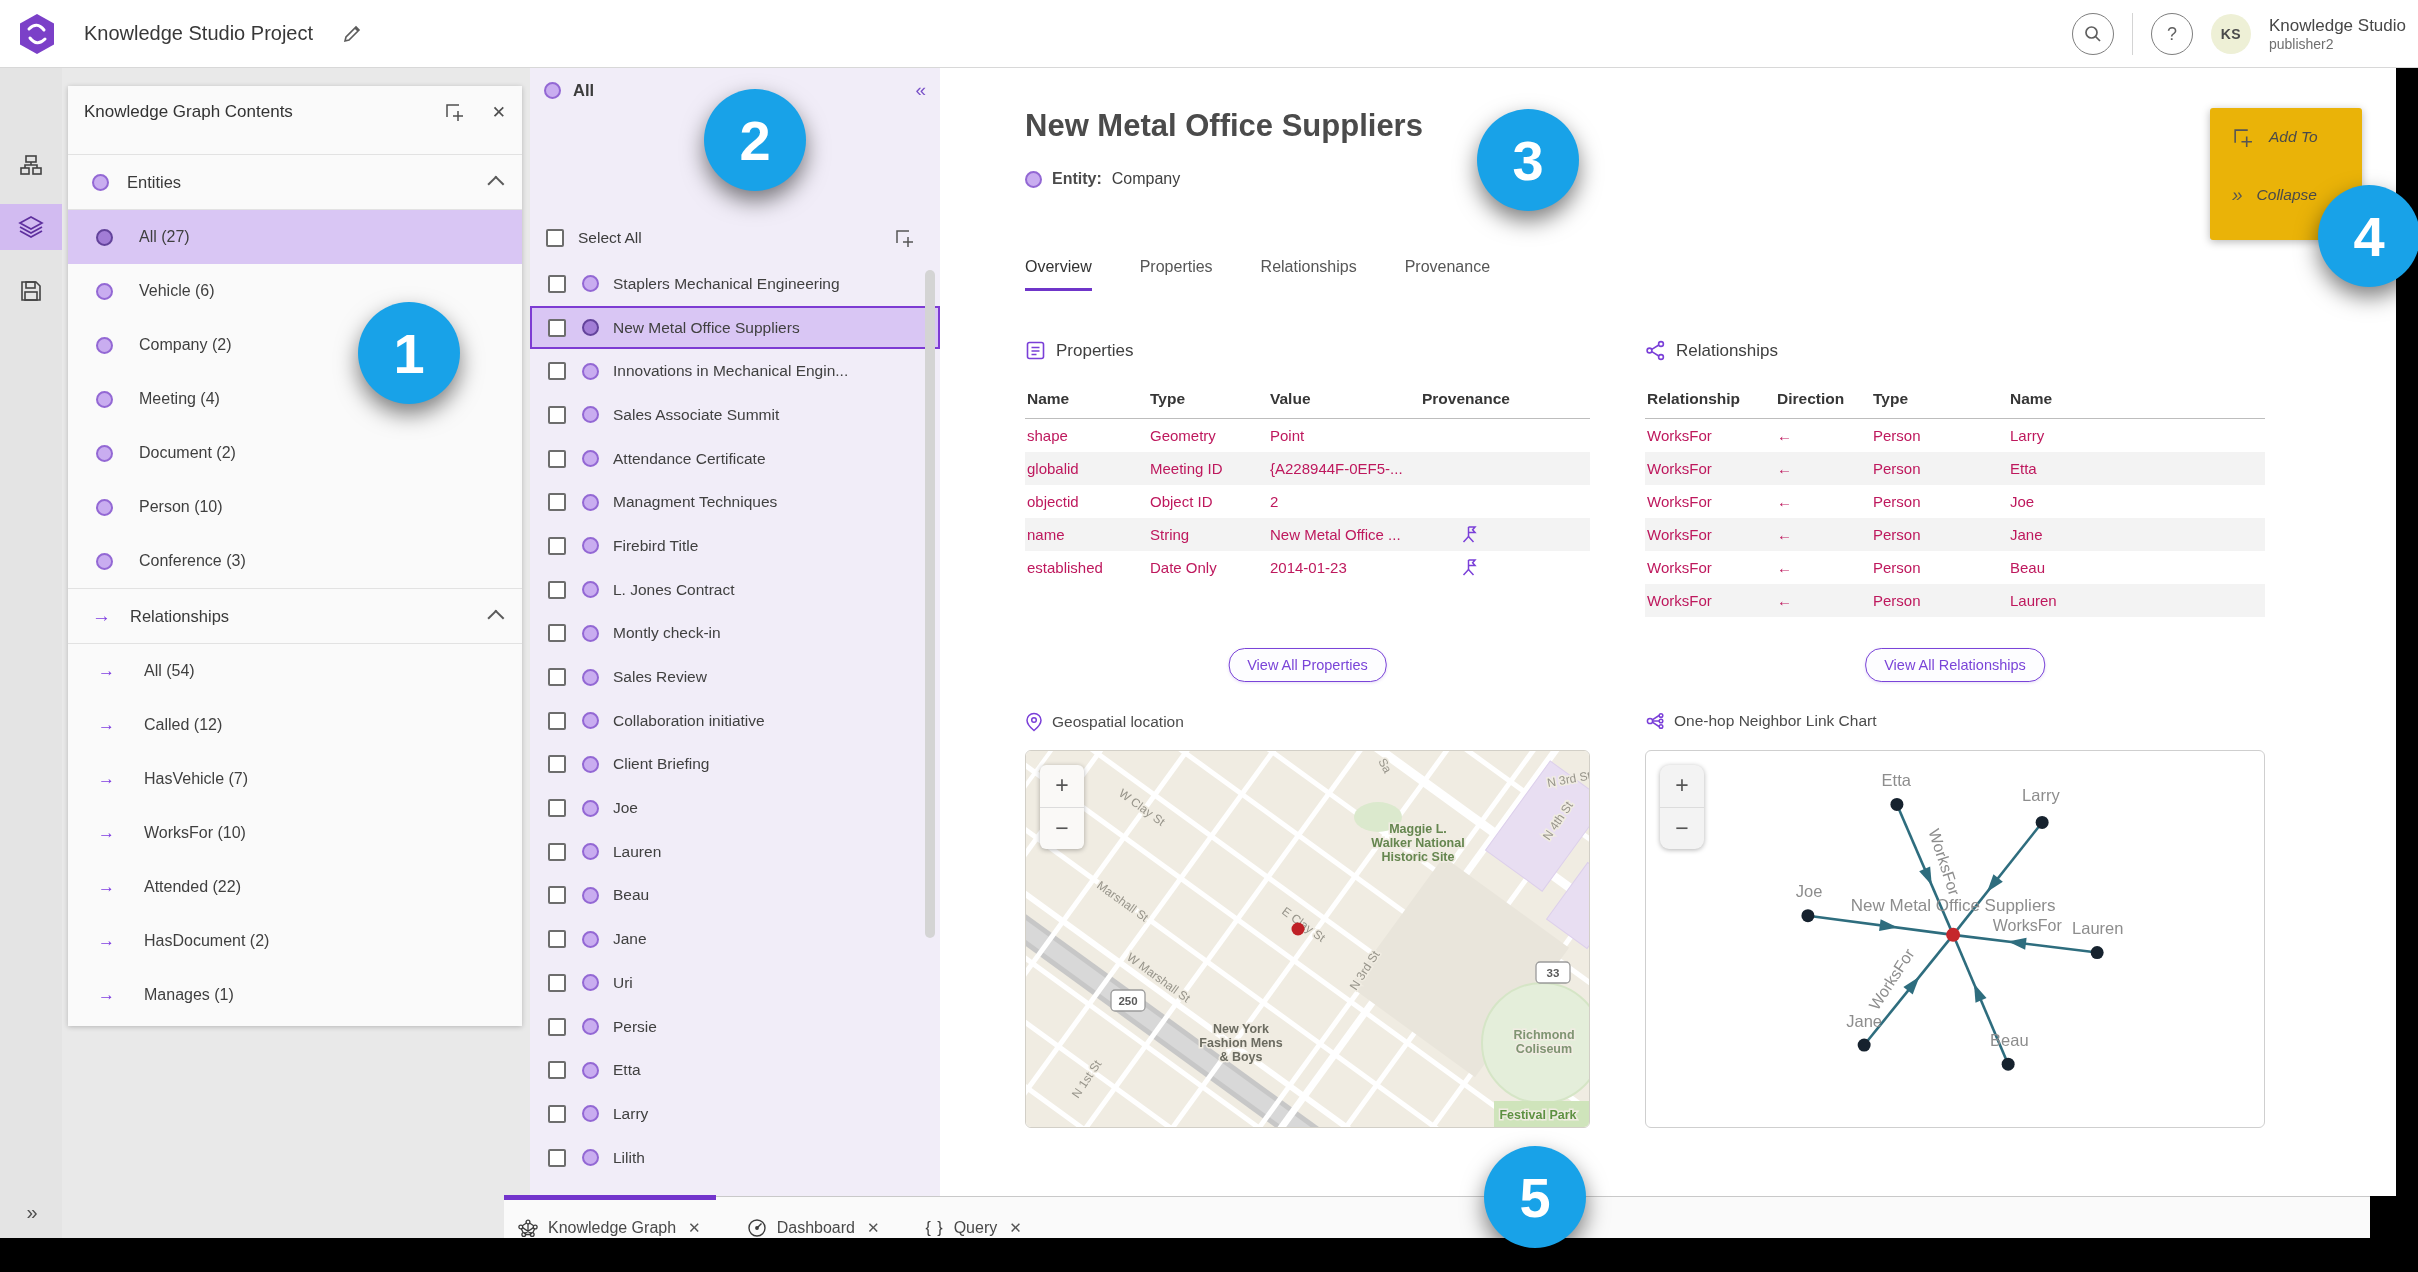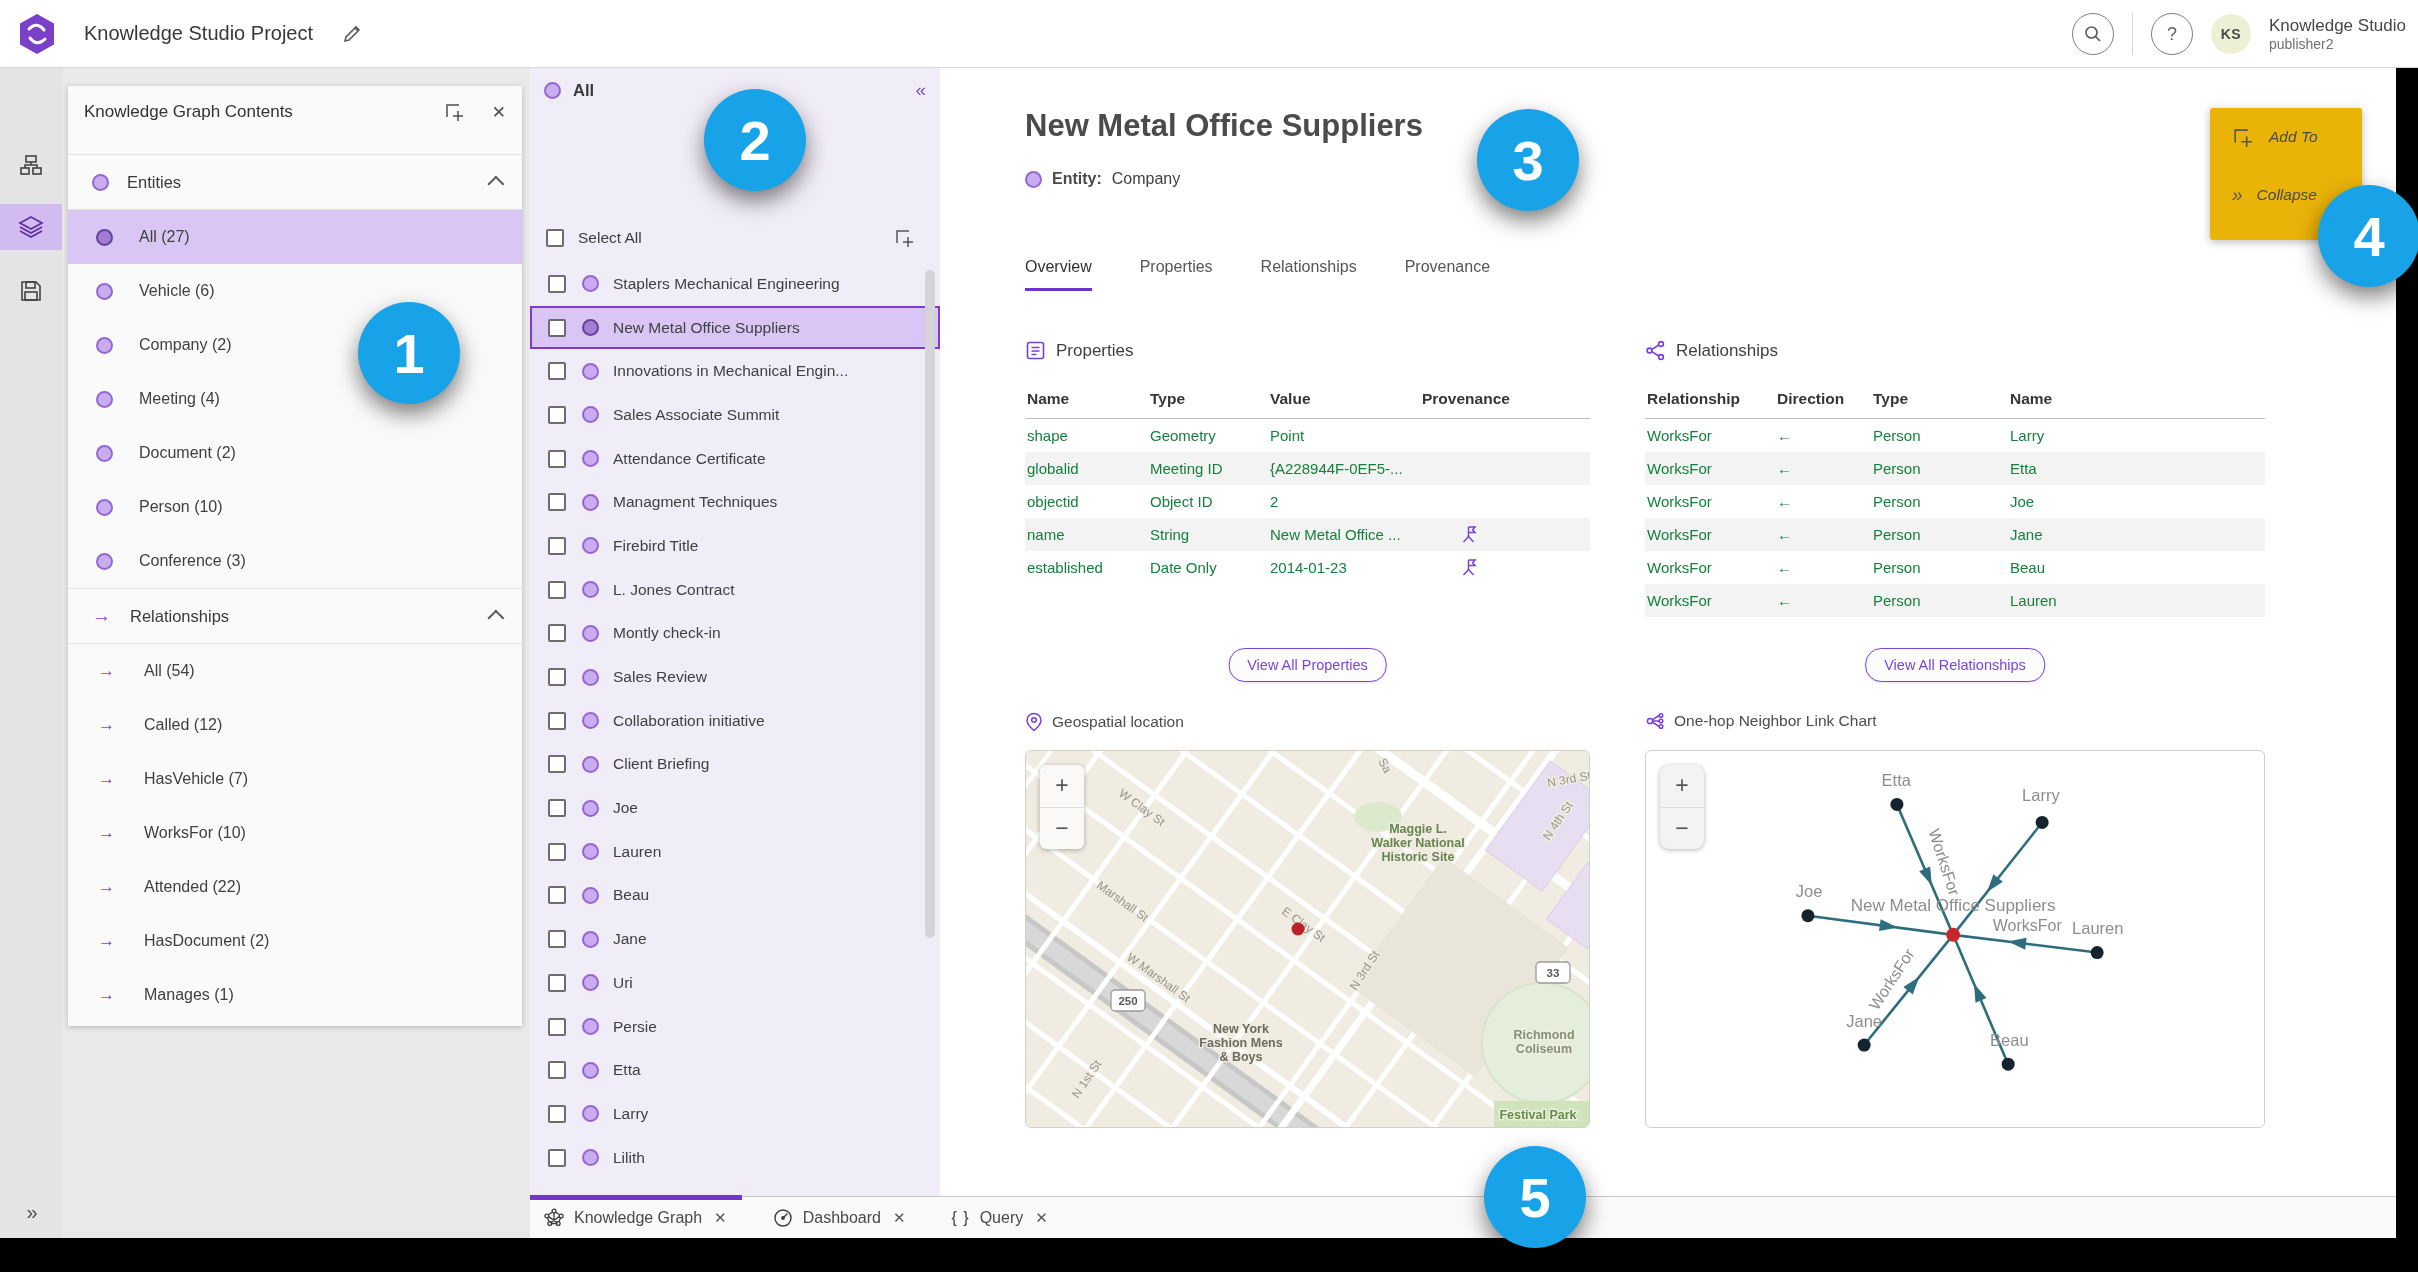--- a/index.html
+++ b/index.html
@@ -63,38 +63,38 @@
   .e-sub .v{font-size:16px;color:#404040;}
   .tabs{position:absolute;left:85px;top:190px;display:flex;gap:48px;}
   .tab{font-size:16px;color:#565656;padding-bottom:12px;border-bottom:3.5px solid transparent;}
   .tab.active{color:#323232;border-bottom-color:#6f35c9;}
   .col-l{position:absolute;left:85px;top:272px;width:565px;height:850px;}
   .col-r{position:absolute;left:705px;top:272px;width:620px;height:850px;}
   .sec2-hd{position:absolute;left:0;top:0;display:flex;align-items:center;gap:10px;font-size:17px;color:#3f3f3f;}
   .tblwrap{position:absolute;left:0;top:50px;right:0;}
   table.dt{width:100%;border-collapse:collapse;}
   table.dt th{font-size:15.5px;color:#363636;text-align:left;font-weight:bold;padding:0 0 10px 2px;border-bottom:1px solid #bdbdbd;}
-  table.dt td{font-size:15px;color:#15803d;height:33px;padding:0 0 0 2px;}
+  table.dt td{font-size:15px;color:#be185d;height:33px;padding:0 0 0 2px;}
   table.dt tr.alt td{background:#f3f3f3;}
   td.lnk{color:#8d63e3;}
   td.dir{font-size:19px;color:#3a3a3a;}
   .viewall{position:absolute;top:308px;left:50%;transform:translateX(-50%);height:32px;padding:0 18px;border:1.5px solid #7a44d8;border-radius:16px;color:#7a44d8;font-size:14.5px;background:#fdfdff;display:flex;align-items:center;box-shadow:0 1px 3px rgba(120,70,210,.18);white-space:nowrap;}
   .sub-hd{position:absolute;left:0;top:372px;display:flex;align-items:center;gap:9px;font-size:15.5px;color:#4c4c4c;}
   .viz-card{position:absolute;left:0;top:410px;width:100%;height:378px;border:1px solid #d2cfc7;border-radius:6px;overflow:hidden;background:#fff;box-sizing:border-box;}
   .viz-card.chart{border-color:#cfcfcf;}
   .zoomctl{position:absolute;left:14px;top:14px;width:44px;height:84px;background:#faf9f7;border-radius:6px;box-shadow:0 1px 5px rgba(0,0,0,.3);display:flex;flex-direction:column;z-index:5;}
   .zoomctl.gray{background:#f3f3f3;border-radius:9px;}
   .zoomctl div{flex:1;display:flex;align-items:center;justify-content:center;font-size:23px;color:#555;}
   .zoomctl div:first-child{border-bottom:1px solid #dcdcdc;}
   
   .ctx{position:absolute;left:2210px;top:108px;width:152px;height:132px;background:#eab308;border-radius:3px;box-shadow:0 2px 9px rgba(0,0,0,.28);z-index:20;font-style:italic;}
   .ctx .row{height:58px;display:flex;align-items:center;padding-left:22px;gap:16px;font-size:15.5px;color:#4a4a4a;}
   .ctx .ic{color:#555;display:flex;}
   
-  .tabbar{position:absolute;left:530px;top:1196px;width:1866px;height:42px;background:#fafafa;border-top:1px solid #c9c9c9;box-sizing:border-box;display:flex;align-items:center;padding-left:14px;gap:46px;}
+  .tabbar{position:absolute;left:504px;top:1196px;width:1866px;height:42px;background:#fafafa;border-top:1px solid #c9c9c9;box-sizing:border-box;display:flex;align-items:flex-end;padding-left:14px;gap:46px;}
   .tabbar .ind{position:absolute;left:0;top:-2px;width:212px;height:5px;background:#7334cc;}
   .dtab{display:flex;align-items:center;gap:10px;font-size:16px;color:#494949;}
   .dtab .x{font-size:15px;color:#555;margin-left:2px;}
   .braces{font-size:16px;color:#3c3c3c;letter-spacing:1px;}
   
   .ann{position:absolute;width:102px;height:102px;border-radius:50%;background:#18a2e8;color:#fff;display:flex;align-items:center;justify-content:center;font-size:56px;font-weight:bold;transform:translate(-50%,-50%);box-shadow:0 10px 22px rgba(0,0,0,.5);z-index:60;font-family:"Liberation Sans",sans-serif;}
   svg{display:block;}
   .map-abs{position:absolute;inset:0;}
 </style>
 </head>

